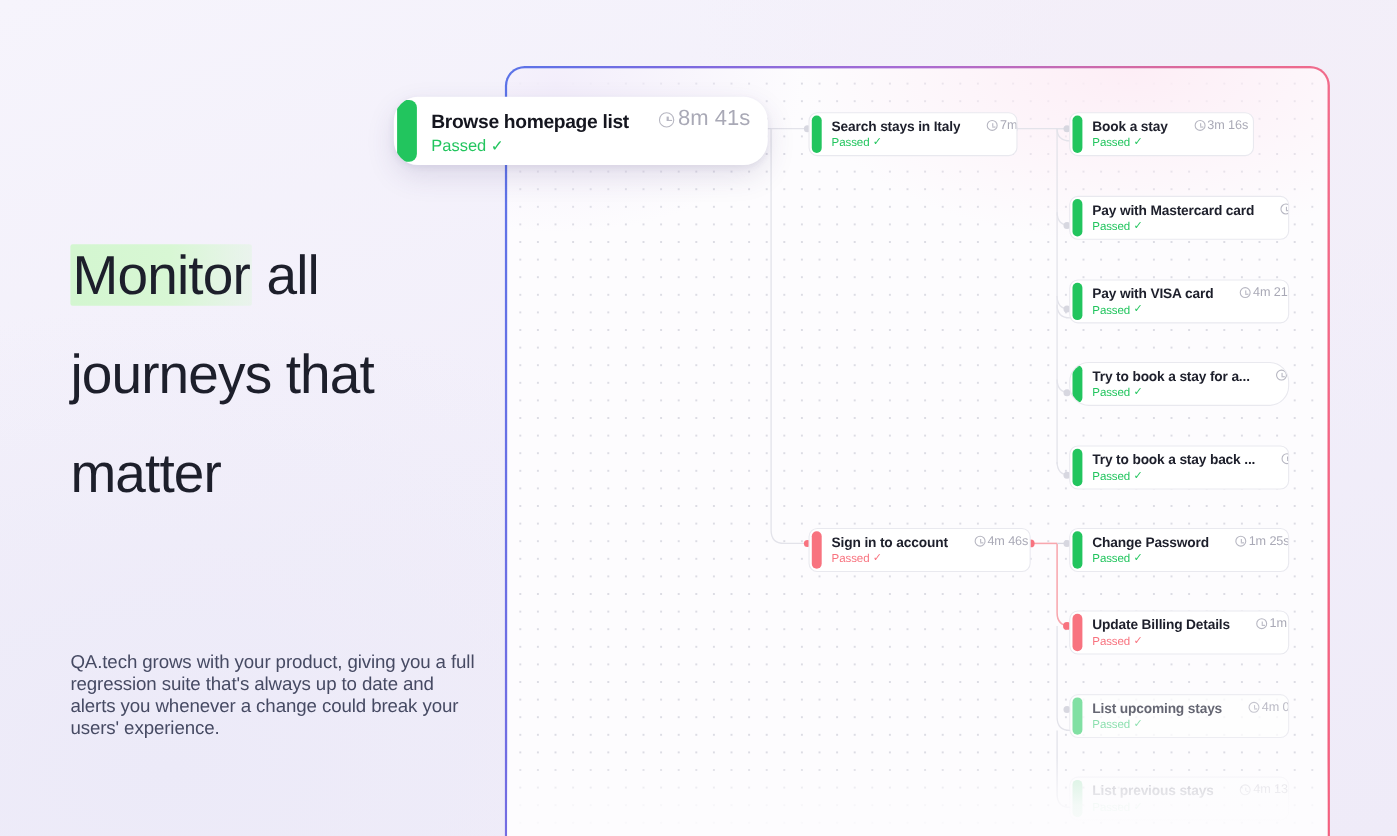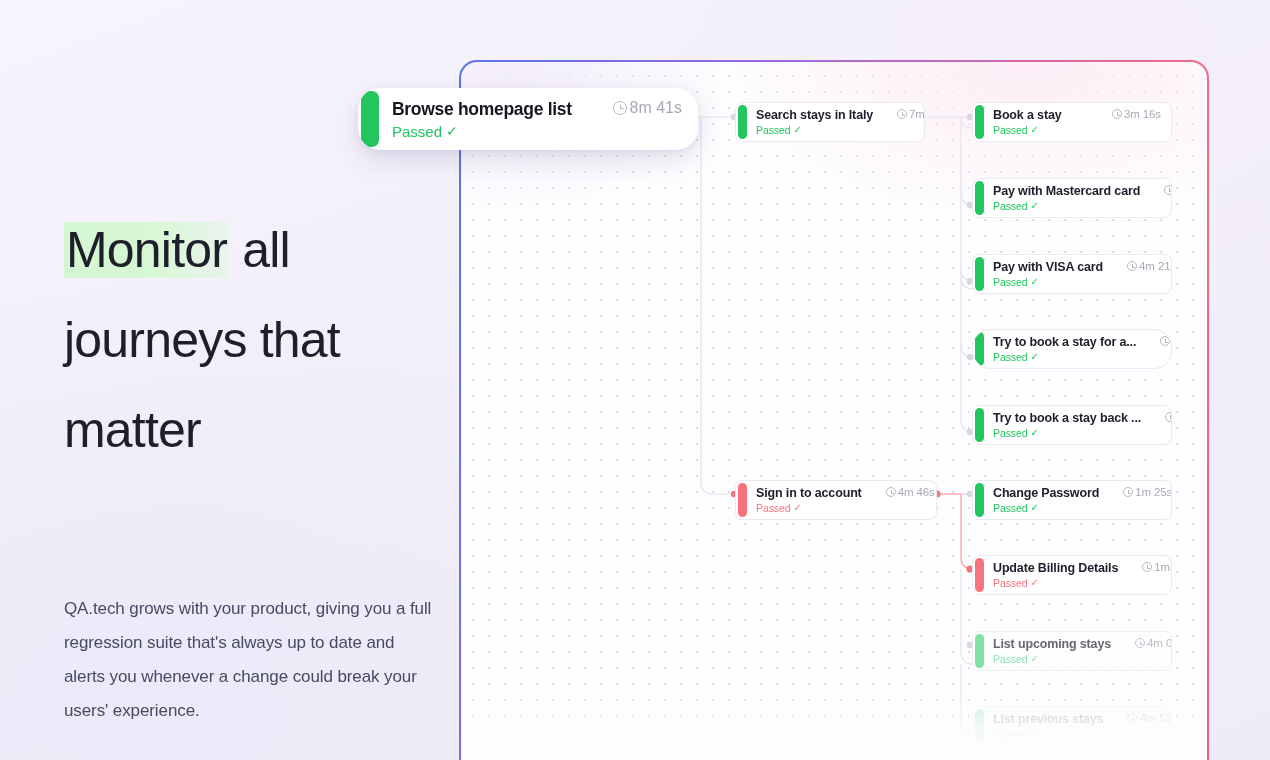--- a/index.html
+++ b/index.html
@@ -19,21 +19,21 @@
     position:absolute; top:205px; left:0; width:360px;
     font-size:50px; line-height:90px; font-weight:400;
     color:#1d1f2b; letter-spacing:-0.8px;
   }
   .hl-mark{
     background:linear-gradient(90deg,#d3f6d0 0%, #d8f7d4 55%, rgba(216,247,212,0.35) 100%);
     padding:0 2px; border-radius:2px;
   }
   .body-copy{
     position:absolute; top:592px; left:0; width:372px;
-    font-size:17px; line-height:34px; color:#464a63; letter-spacing:-0.1px;
+    font-size:17px; line-height:20px; color:#464a63; letter-spacing:-0.1px;
   }
 
   
   .canvas-wrap{
     position:absolute; left:459px; top:60px; width:750px; height:720px;
   }
   .canvas-frame{
     position:absolute; inset:0;
     border-radius:18px 18px 0 0;
     padding:2px 2px 0 2px;
@@ -77,21 +77,21 @@
   .hero-node{
     position:absolute; left:358px; top:88px; width:340px; height:62px;
     background:#fff; border-radius:22px;
     box-shadow:0 10px 26px rgba(60,50,110,0.13), 0 2px 6px rgba(60,50,110,0.07);
     display:flex; align-items:stretch; overflow:hidden; z-index:40;
   }
   .hero-node .bar{ width:18px; flex:0 0 18px; background:#22c55e; border-radius:7px; margin:3px; }
   .hero-node .body{ flex:1; padding:10px 16px 10px 10px; display:flex; flex-direction:column; justify-content:center;}
   .hero-node .row1{ display:flex; align-items:baseline; justify-content:space-between;}
   .hero-node .title{ font-size:17.5px; font-weight:700; color:#15161f; letter-spacing:-0.3px;}
-  .hero-node .dur{ font-size:16px; color:#a9a9b6; display:flex; align-items:center; gap:3px;}
+  .hero-node .dur{ font-size:20px; color:#a9a9b6; display:flex; align-items:center; gap:3px;}
   .hero-node .clock{ width:14px; height:14px; border-width:1.5px; flex:0 0 14px;}
   .hero-node .clock::before{ left:6px; top:3px; height:4.5px; }
   .hero-node .clock::after{ left:6.2px; top:6.5px; width:4px;}
   .hero-node .status{ font-size:15px; color:#22c55e; margin-top:3px; display:flex; align-items:center; gap:4px;}
   .hero-node .check{ font-size:14px; }
 
   .fade-bottom{
     position:absolute; left:0; right:0; bottom:0; height:92px;
     background:linear-gradient(to bottom, rgba(253,252,254,0) 0%, rgba(253,252,254,0.82) 48%, #fdfcfe 100%);
     pointer-events:none; z-index:30;
@@ -176,21 +176,21 @@
                 <span>4m 46s</span>
               </span>
           </div>
           <div class="status" style="color:#f8737f;">
             <span>Passed</span>
             <span class="check">✓</span>
           </div>
         </div>
       </div>
 
-      <div class="node" style="left:511px; top:40px; width:200px; height:40px;text-align:right;">
+      <div class="node" style="left:511px; top:40px; width:168px; height:40px;text-align:right;">
         <div class="bar" style="background:#22c55e;"></div>
         <div class="body">
           <div class="row1">
             <span class="title">Book a stay</span>
             <span class="dur">
                 <i class="clock"></i>
                 <span>3m 16s</span>
               </span>
           </div>
           <div class="status" style="color:#22c55e;">

